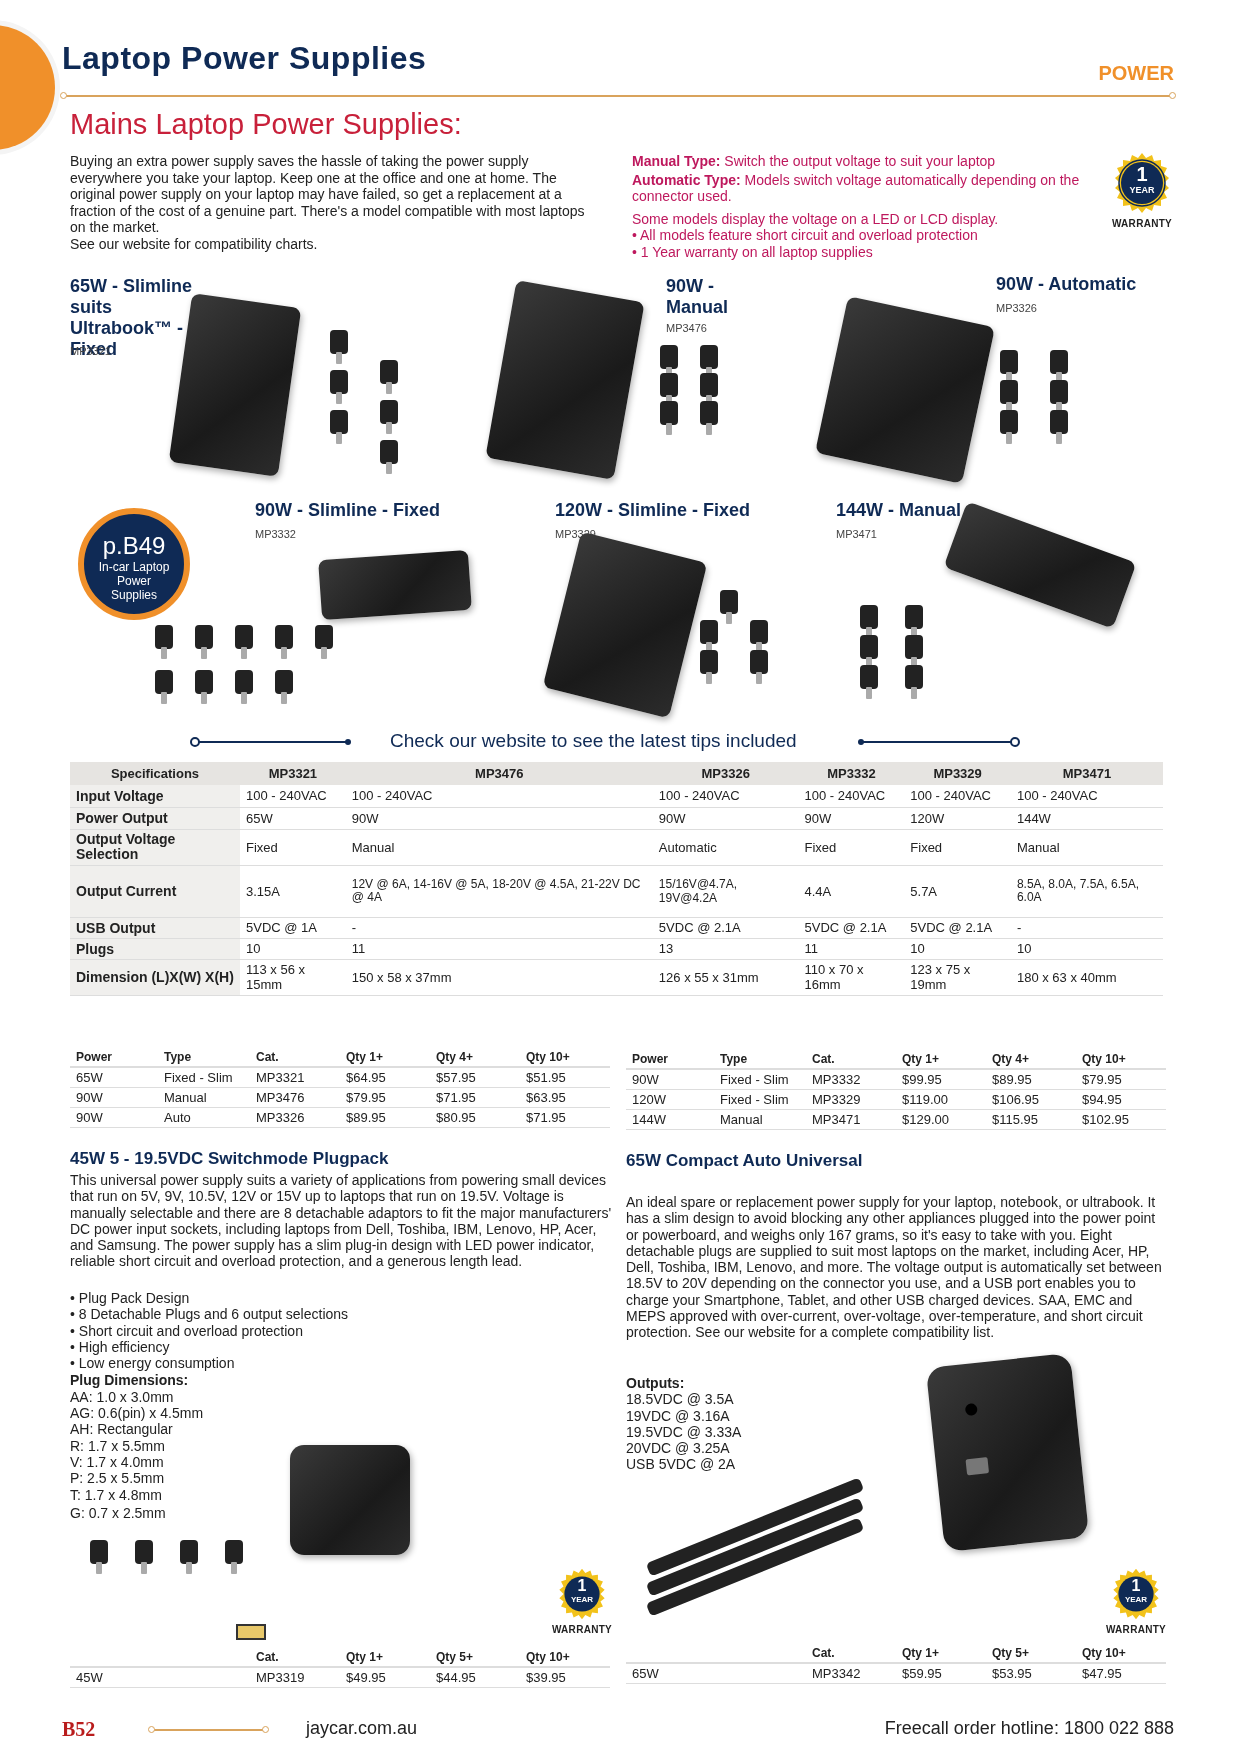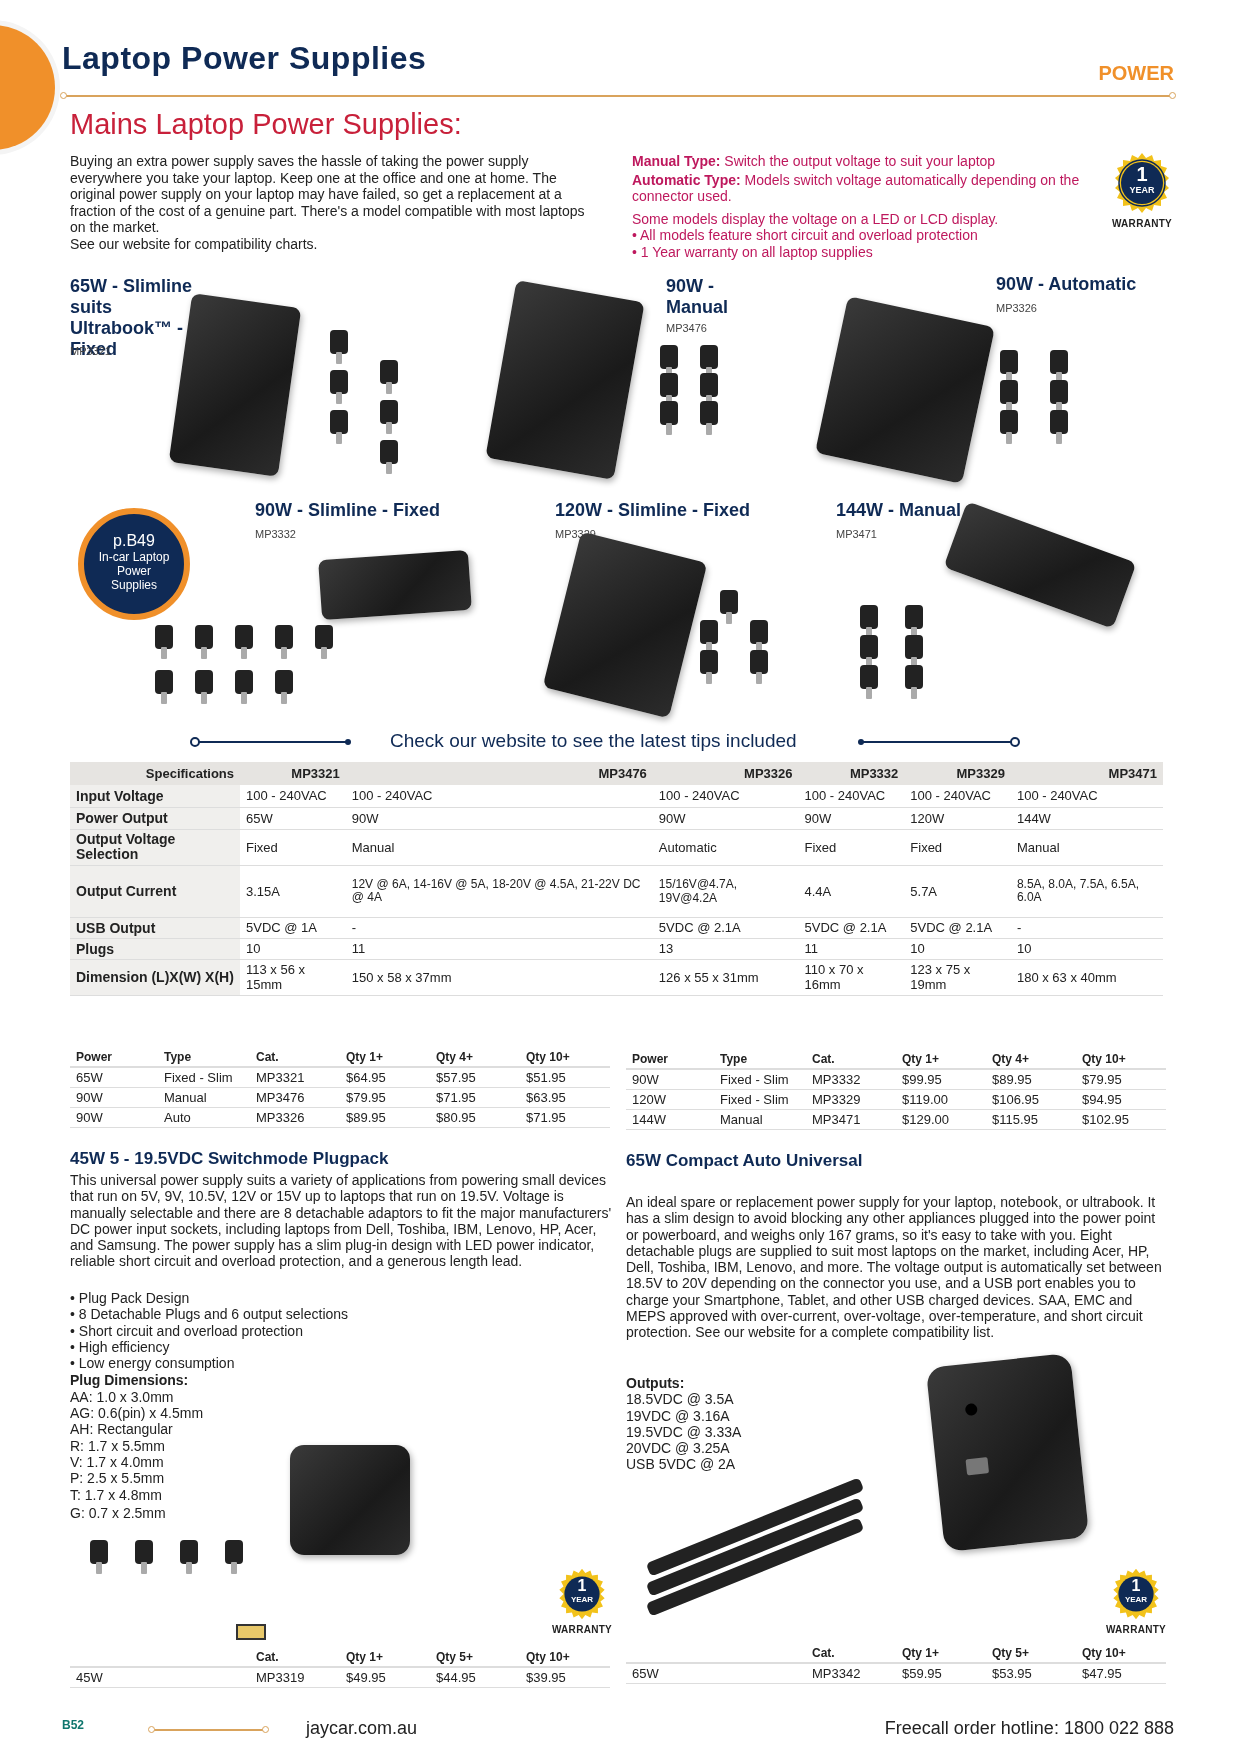--- a/index.html
+++ b/index.html
@@ -15,37 +15,37 @@
 .types{left:632px;top:153px;width:470px;font-size:14px;line-height:16.5px;color:#be185d;font-family:"Liberation Sans",sans-serif}
 .types b{font-weight:bold}
 .seal{width:62px;height:62px}
 .warranty-lbl{font-size:10px;font-weight:bold;color:#222;font-family:"Liberation Sans",sans-serif;letter-spacing:.3px}
 .prod-title{font-size:18px;font-weight:bold;color:#0f2a55;font-family:"Liberation Sans",sans-serif;line-height:21px}
 .cat-code{font-size:11px;color:#444;font-family:"Liberation Sans",sans-serif}
 .brick{background:linear-gradient(135deg,#3a3a3a,#1a1a1a 60%,#2c2c2c);border-radius:8px;box-shadow:2px 3px 6px rgba(0,0,0,.3)}
 .plug{width:18px;height:24px;background:#222;border-radius:4px;position:absolute}
 .plug:after{content:"";position:absolute;left:6px;top:22px;width:6px;height:12px;background:#aaa;border-radius:1px}
 .badge-b49{left:78px;top:508px;width:112px;height:112px;border-radius:50%;background:#0f2a55;border:6px solid #f0902a;color:#fff;text-align:center;font-family:"Liberation Sans",sans-serif}
-.badge-b49 .pg{font-size:16px;margin-top:18px}
+.badge-b49 .pg{font-size:24px;margin-top:18px}
 .badge-b49 .tx{font-size:12px;line-height:14px}
 .tips{left:190px;top:730px;width:830px;height:24px}
 .tips-line{position:absolute;top:11px;height:2px;background:#0f2a55}
 .tips-text{position:absolute;left:200px;top:0;font-size:19px;color:#0f2a55;font-family:"Liberation Sans",sans-serif}
 table{border-collapse:collapse;font-family:"Liberation Sans",sans-serif}
 .spec{left:70px;top:762px;width:1093px;font-size:13px}
-.spec th{background:#e6e4e1;text-align:right;font-weight:bold;padding:4px 6px;height:22px}
+.spec th{background:#e6e4e1;text-align:center;font-weight:bold;padding:4px 6px;height:22px}
 .spec td{padding:2px 6px;border-bottom:1px solid #ddd;vertical-align:middle;color:#222}
 .spec td.lbl{background:#f0efed;font-weight:bold;width:170px;font-size:14px}
 .spec td.val{font-size:13px;font-family:"Liberation Sans",sans-serif}
 .price{font-size:13px}
 .price th{text-align:left;font-weight:bold;padding:2px 6px;border-bottom:2px solid #ddd;font-size:12px}
 .price td{padding:2px 6px;border-bottom:1px solid #ddd}
 .sec-title{font-size:17px;font-weight:bold;color:#0f2a55;font-family:"Liberation Sans",sans-serif;line-height:21px}
 .body-txt{font-size:14px;line-height:16.3px;color:#222;font-family:"Liberation Sans",sans-serif}
-.footer-pg{left:62px;top:1718px;font-size:12px;font-weight:bold;color:#0f766e;font-family:Liberation Sans, sans-serif}
+.footer-pg{left:62px;top:1718px;font-size:20px;font-weight:bold;color:#b91c1c;font-family:Liberation Serif, serif}
 .footer-line{left:150px;top:1729px;width:117px;height:2px;background:#d9a35c}
 .footer-site{left:306px;top:1718px;font-size:18px;color:#222;font-family:"Liberation Sans",sans-serif}
 .footer-hotline{right:76px;top:1718px;font-size:18px;color:#222;font-family:"Liberation Sans",sans-serif}
 </style>
 </head>
 <body>
 
 <div class="abs orange-circle"></div>
 <div class="abs main-title">Laptop Power Supplies</div>
 <div class="abs power-tag">POWER</div>

